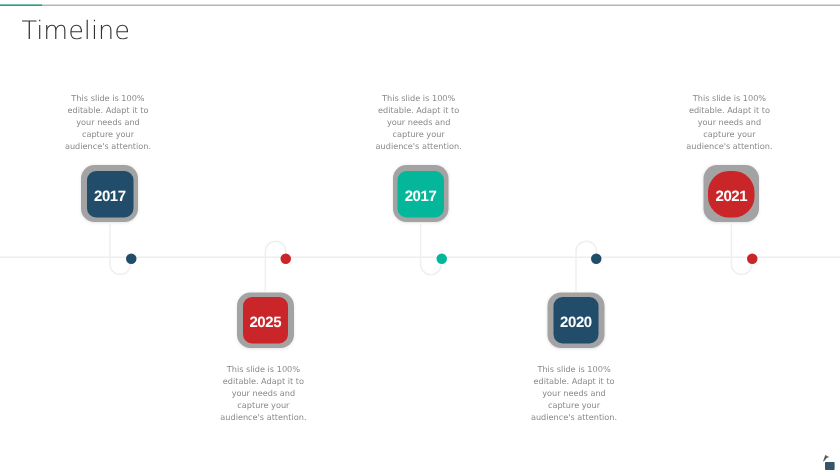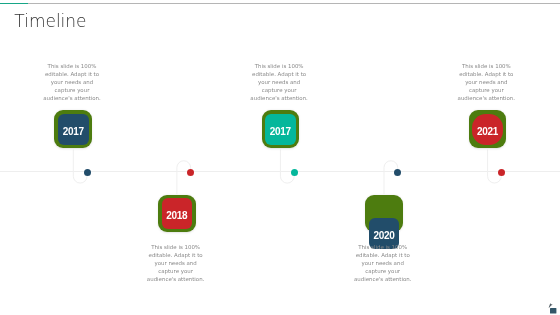--- a/index.html
+++ b/index.html
@@ -4,21 +4,21 @@
 <style>
   html,body{margin:0;padding:0;}
   body{width:560px;height:315px;background:#ffffff;overflow:hidden;
        font-family:"DejaVu Sans",sans-serif;-webkit-font-smoothing:antialiased;}
   .slide{position:relative;width:560px;height:315px;background:#fff;overflow:hidden;}
   .topline{position:absolute;left:0;top:3px;width:560px;height:1.1px;background:#b5b5b5;}
   .topaccent{position:absolute;left:0;top:2.9px;width:27.7px;height:1.3px;background:#17a687;z-index:3;}
   .title{position:absolute;left:14.3px;top:11.6px;font-size:17px;color:#333333;
          font-weight:300;line-height:18px;}
   svg.wires{position:absolute;left:0;top:0;width:560px;height:315px;}
-  .ybox{position:absolute;width:37.8px;height:37.8px;border-radius:9px;background:#4d7c0f;
+  .ybox{position:absolute;width:37.8px;height:37.8px;border-radius:9px;background:#a3a3a3;
         box-shadow:0 0.5px 2px rgba(130,130,130,0.22);}
   .yinner{position:absolute;left:3.8px;top:3.4px;width:30.4px;height:31.2px;border-radius:6px;
           color:#fff;text-align:center;
           font-family:"Liberation Sans",sans-serif;
           font-size:10px;font-weight:bold;letter-spacing:-0.3px;text-indent:-0.3px;
           line-height:36.6px;}
   .dot{position:absolute;width:7px;height:7px;border-radius:50%;}
   svg.logo{position:absolute;left:545.9px;top:301.8px;width:16px;height:16px;opacity:0.9;}
   .desc{position:absolute;width:58px;text-align:center;font-size:5.45px;
         line-height:7.95px;color:#8a8a8a;font-weight:400;}
@@ -42,31 +42,31 @@
       </g>
   </svg>
 
   <div id="nodes">
       <div class="ybox" style="left: 54.4px; top: 110.3px;">
         <div class="yinner" style="background: rgb(34, 77, 106);">2017</div>
       </div>
       <div class="dot" style="background: rgb(34, 77, 106); left: 83.55px; top: 168.5px;"></div>
       <div class="desc" style="left: 43px; top: 63px;">This slide is 100% editable. Adapt it to your needs and capture your audience's attention.</div>
       <div class="ybox" style="left: 158px; top: 194.6px;">
-        <div class="yinner" style="background: rgb(202, 37, 41);">2018</div>
+        <div class="yinner" style="background: rgb(202, 37, 41);">2025</div>
       </div>
       <div class="dot" style="background: rgb(202, 37, 41); left: 187.1px; top: 168.5px;"></div>
       <div class="desc" style="left: 146.6px; top: 244.2px;">This slide is 100% editable. Adapt it to your needs and capture your audience's attention.</div>
       <div class="ybox" style="left: 261.5px; top: 110.3px;">
         <div class="yinner" style="background: rgb(4, 183, 155);">2017</div>
       </div>
       <div class="dot" style="background: rgb(4, 183, 155); left: 290.7px; top: 168.5px;"></div>
       <div class="desc" style="left: 250.1px; top: 63px;">This slide is 100% editable. Adapt it to your needs and capture your audience's attention.</div>
       <div class="ybox" style="left: 365.1px; top: 194.6px;">
-        <div class="yinner" style="background: rgb(34, 77, 106); margin-top: 20px;">2020</div>
+        <div class="yinner" style="background: rgb(34, 77, 106);">2020</div>
       </div>
       <div class="dot" style="background: rgb(34, 77, 106); left: 394.2px; top: 168.5px;"></div>
       <div class="desc" style="left: 353.7px; top: 244.2px;">This slide is 100% editable. Adapt it to your needs and capture your audience's attention.</div>
       <div class="ybox" style="left: 468.7px; top: 110.3px;">
         <div class="yinner" style="background: rgb(202, 37, 41); border-radius: 14px;">2021</div>
       </div>
       <div class="dot" style="background: rgb(202, 37, 41); left: 497.75px; top: 168.5px;"></div>
       <div class="desc" style="left: 457.3px; top: 63px;">This slide is 100% editable. Adapt it to your needs and capture your audience's attention.</div>
     </div>
 

